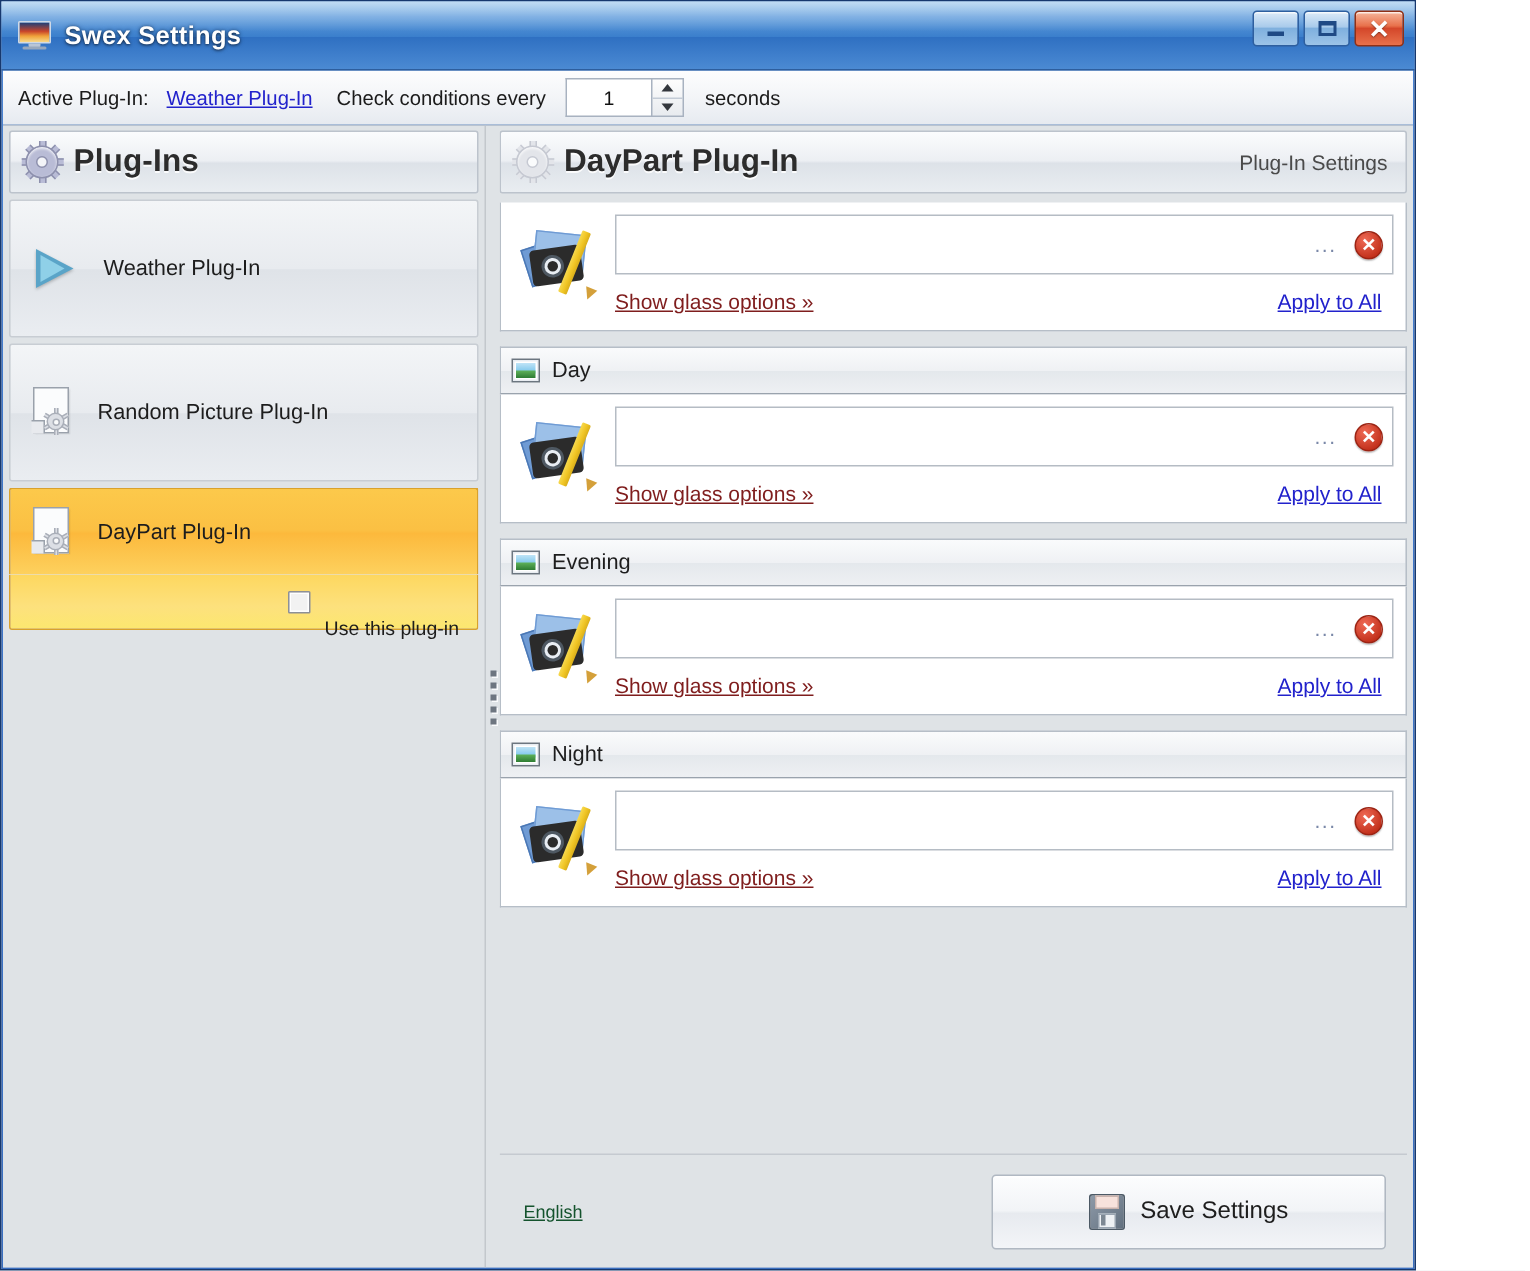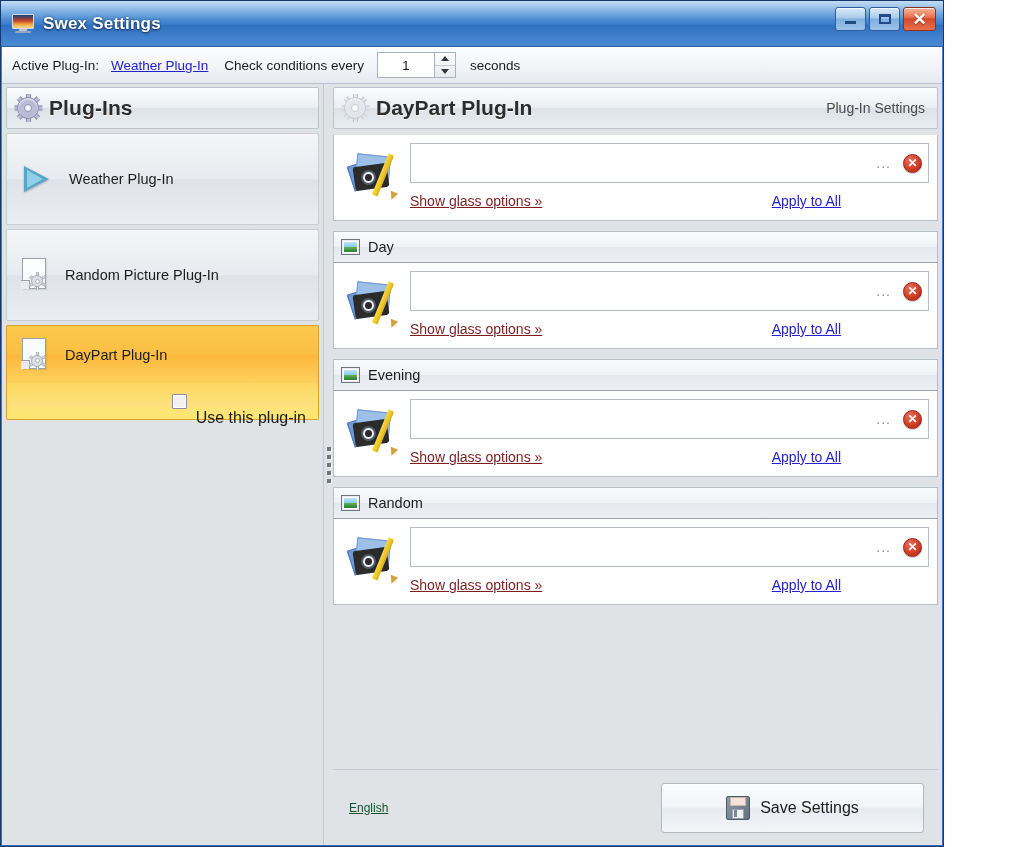--- a/index.html
+++ b/index.html
@@ -176,21 +176,21 @@
     border: 1px solid #d9a12c; border-top: none; border-radius: 0 0 2px 2px;
     height: 37px; display: flex; align-items: center; justify-content: flex-end;
     padding-right: 12px; margin-bottom: 4px;
   }
   .chk {
     width: 15px; height: 15px; background: #f2f2f2;
     border: 1px solid #8d9097; border-radius: 1px; margin-right: 9px;
     box-shadow: inset 0 0 0 1px #fff;
     cursor: pointer;
   }
-  .chk-label { font-size: 16px; color: #1d1d1d; margin-top: 34px; }
+  .chk-label { font-size: 13px; color: #1d1d1d; margin-top: 34px; }
 
   
   .icon-arrow { width: 34px; height: 30px; position: relative; flex: 0 0 34px; }
   .icon-arrow .tri {
     position:absolute; left:3px; top:2px;
     width:0;height:0;
     border-top:13px solid transparent; border-bottom:13px solid transparent;
     border-left:25px solid #5aa4c8;
     filter: drop-shadow(0 1px 1px rgba(0,0,0,.25));
   }
@@ -349,21 +349,21 @@
   }
   .links-row {
     display: flex; align-items: center; margin-top: 10px;
     padding-right: 8px;
   }
   .glass-link {
     font-size: 14px; color: #7f1d1d; text-decoration: underline; cursor: pointer;
   }
   .apply-link {
     margin-left: auto; font-size: 14px; color: #2222cc;
-    text-decoration: underline; cursor: pointer; margin-right: 80px;
+    text-decoration: underline; cursor: pointer; 
   }
 
   
   .footer {
     flex: 0 0 76px; height: 76px;
     border-top: 1px solid #c5cad0;
     display: flex; align-items: center; padding: 0 14px 0 16px;
     margin-right: 4px;
   }
   .lang-link {
@@ -617,21 +617,21 @@
             </div>
           </div>
         </div>
 
         <div class="section">
           <div class="sec-header">
             <div class="pic-icon">
                 <div class="sky"></div>
                 <div class="ground"></div>
               </div>
-            <span class="sec-title">Random</span>
+            <span class="sec-title">Night</span>
           </div>
           <div class="sec-body">
             <div class="photo-icon">
               <div class="pl1"></div>
                 <div class="pl2"></div>
                 <div class="cam"></div>
               <div class="lens"></div>
                 <div class="lens-in"></div>
               <div class="pencil"></div>
                 <div class="pencil-tip"></div>

